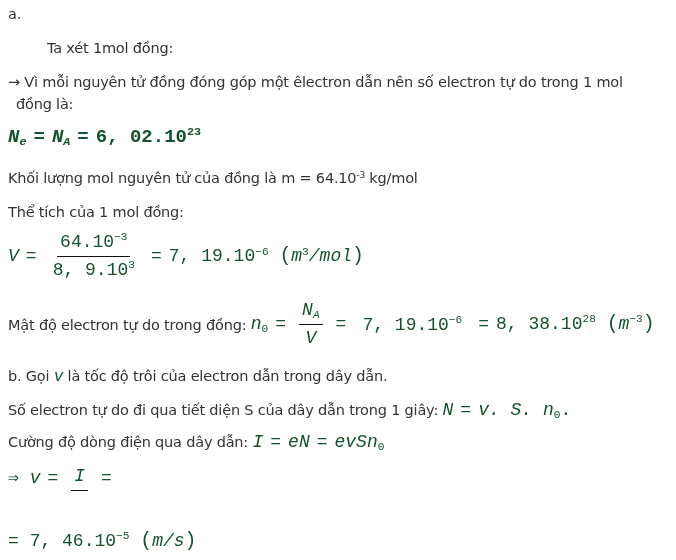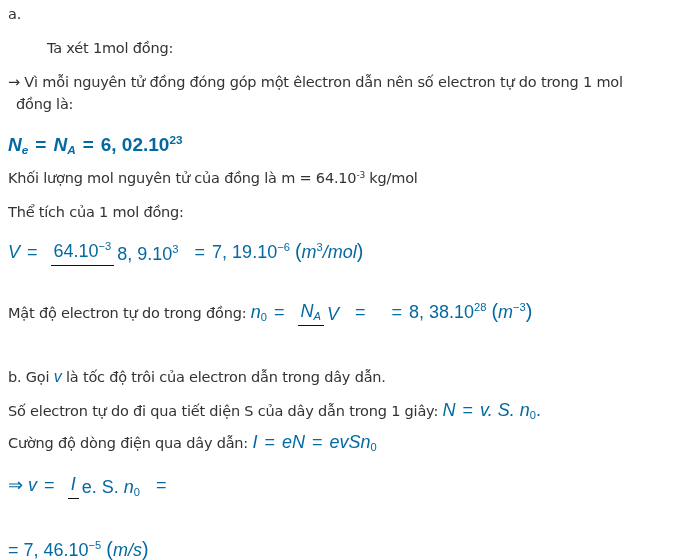--- a/index.html
+++ b/index.html
@@ -6,26 +6,26 @@
     body {
       width: 676px; height: 560px; overflow: hidden;
       font-family: "Liberation Sans", "DejaVu Sans", sans-serif;
       color: #333333;
       font-size: 15.5px;
       position: relative;
     }
     .page { position: absolute; left: 8px; top: 0; right: 0; }
     .line { position: absolute; left: 0; white-space: nowrap; }
     .txt { font-family: "DejaVu Sans", "Liberation Sans", sans-serif; font-size: 14.5px; color: #333; letter-spacing: -0.2px; }
-    .math { font-family: Liberation Sans, sans-serif; color: #0369a1; font-size: 18px; margin-top: 8px; }
+    .math { font-family: Liberation Mono, monospace; color: #14532d; font-size: 18px; }
     .math i { font-style: italic; }
     .bold { font-weight: bold; }
     sup { font-size: 0.62em; vertical-align: 0.6em; line-height: 0; }
     sub { font-size: 0.62em; vertical-align: -0.25em; line-height: 0; }
-    .frac { display: inline-flex; align-items: center; vertical-align: middle; margin: 0 6px; }
+    .frac { display: inline-flex; flex-direction: column; align-items: center; vertical-align: middle; margin: 0 6px; }
     .frac .num { padding: 0 3px 2px 3px; border-bottom: 1px solid #111; line-height: 1.2; }
     .frac .den { padding: 3px 3px 0 3px; line-height: 1.2; }
     .eq { margin: 0 7px; }
     .paren { font-size: 1.1em; }
   </style>
 </head>
 <body>
 
 <div class="page">
 
@@ -51,39 +51,39 @@
         <span class="num"><span>64.10</span><sup>−3</sup></span>
         <span class="den"><span>8, 9.10</span><sup>3</sup></span>
       </span><span class="eq">=</span><span>7, 19.10</span><sup>−6</sup>&nbsp;<span class="paren">(</span><i>m</i><sup>3</sup><i>/mol</i><span class="paren">)</span>
   </div>
 
   <div class="line" style="top:300px;">
     <span class="txt" style="vertical-align:middle;">Mật độ electron tự do trong đồng: </span><span class="math" style="vertical-align:middle;text-align:right;"><i>n</i><sub>0</sub><span class="eq">=</span><span class="frac">
           <span class="num"><i>N</i><sub><i>A</i></sub></span>
           <span class="den"><i>V</i></span>
         </span><span class="eq">=</span><span class="frac">
+          <span class="den"><span>7, 19.10</span><sup>−6</sup></span>
         </span><span class="eq">=</span><span>8, 38.10</span><sup>28</sup>&nbsp;<span class="paren">(</span><i>m</i><sup>−3</sup><span class="paren">)</span></span>
   </div>
 
   <div class="line txt" style="top:368px;">
     <span>b. Gọi </span><i class="math" style="font-size:16px;">v</i><span> là tốc độ trôi của electron dẫn trong dây dẫn.</span>
   </div>
 
   <div class="line" style="top:400px;text-align:center;">
     <span class="txt">Số electron tự do đi qua tiết diện S của dây dẫn trong 1 giây: </span><span class="math"><i>N</i><span class="eq">=</span><i>v. S. n</i><sub>0</sub><span>.</span></span>
   </div>
 
   <div class="line" style="top:432px;">
     <span class="txt">Cường độ dòng điện qua dây dẫn: </span><span class="math"><i>I</i><span class="eq">=</span><i>eN</i><span class="eq">=</span><i>evSn</i><sub>0</sub></span>
   </div>
 
   <div class="line math" style="top:466px;">
     <span>⇒</span>&nbsp;<i>v</i><span class="eq">=</span><span class="frac">
         <span class="num"><i>I</i></span>
-        <span class="den"><span>e. S. </span><i>n</i><sub>0</sub></span>
       </span><span class="eq">=</span>
   </div>
 
   <div class="line math" style="top:530px;">
     <span>=</span>&nbsp;<span>7, 46.10</span><sup>−5</sup>&nbsp;<span class="paren">(</span><i>m/s</i><span class="paren">)</span>
   </div>
 
 </div>
 
 </body></html>

